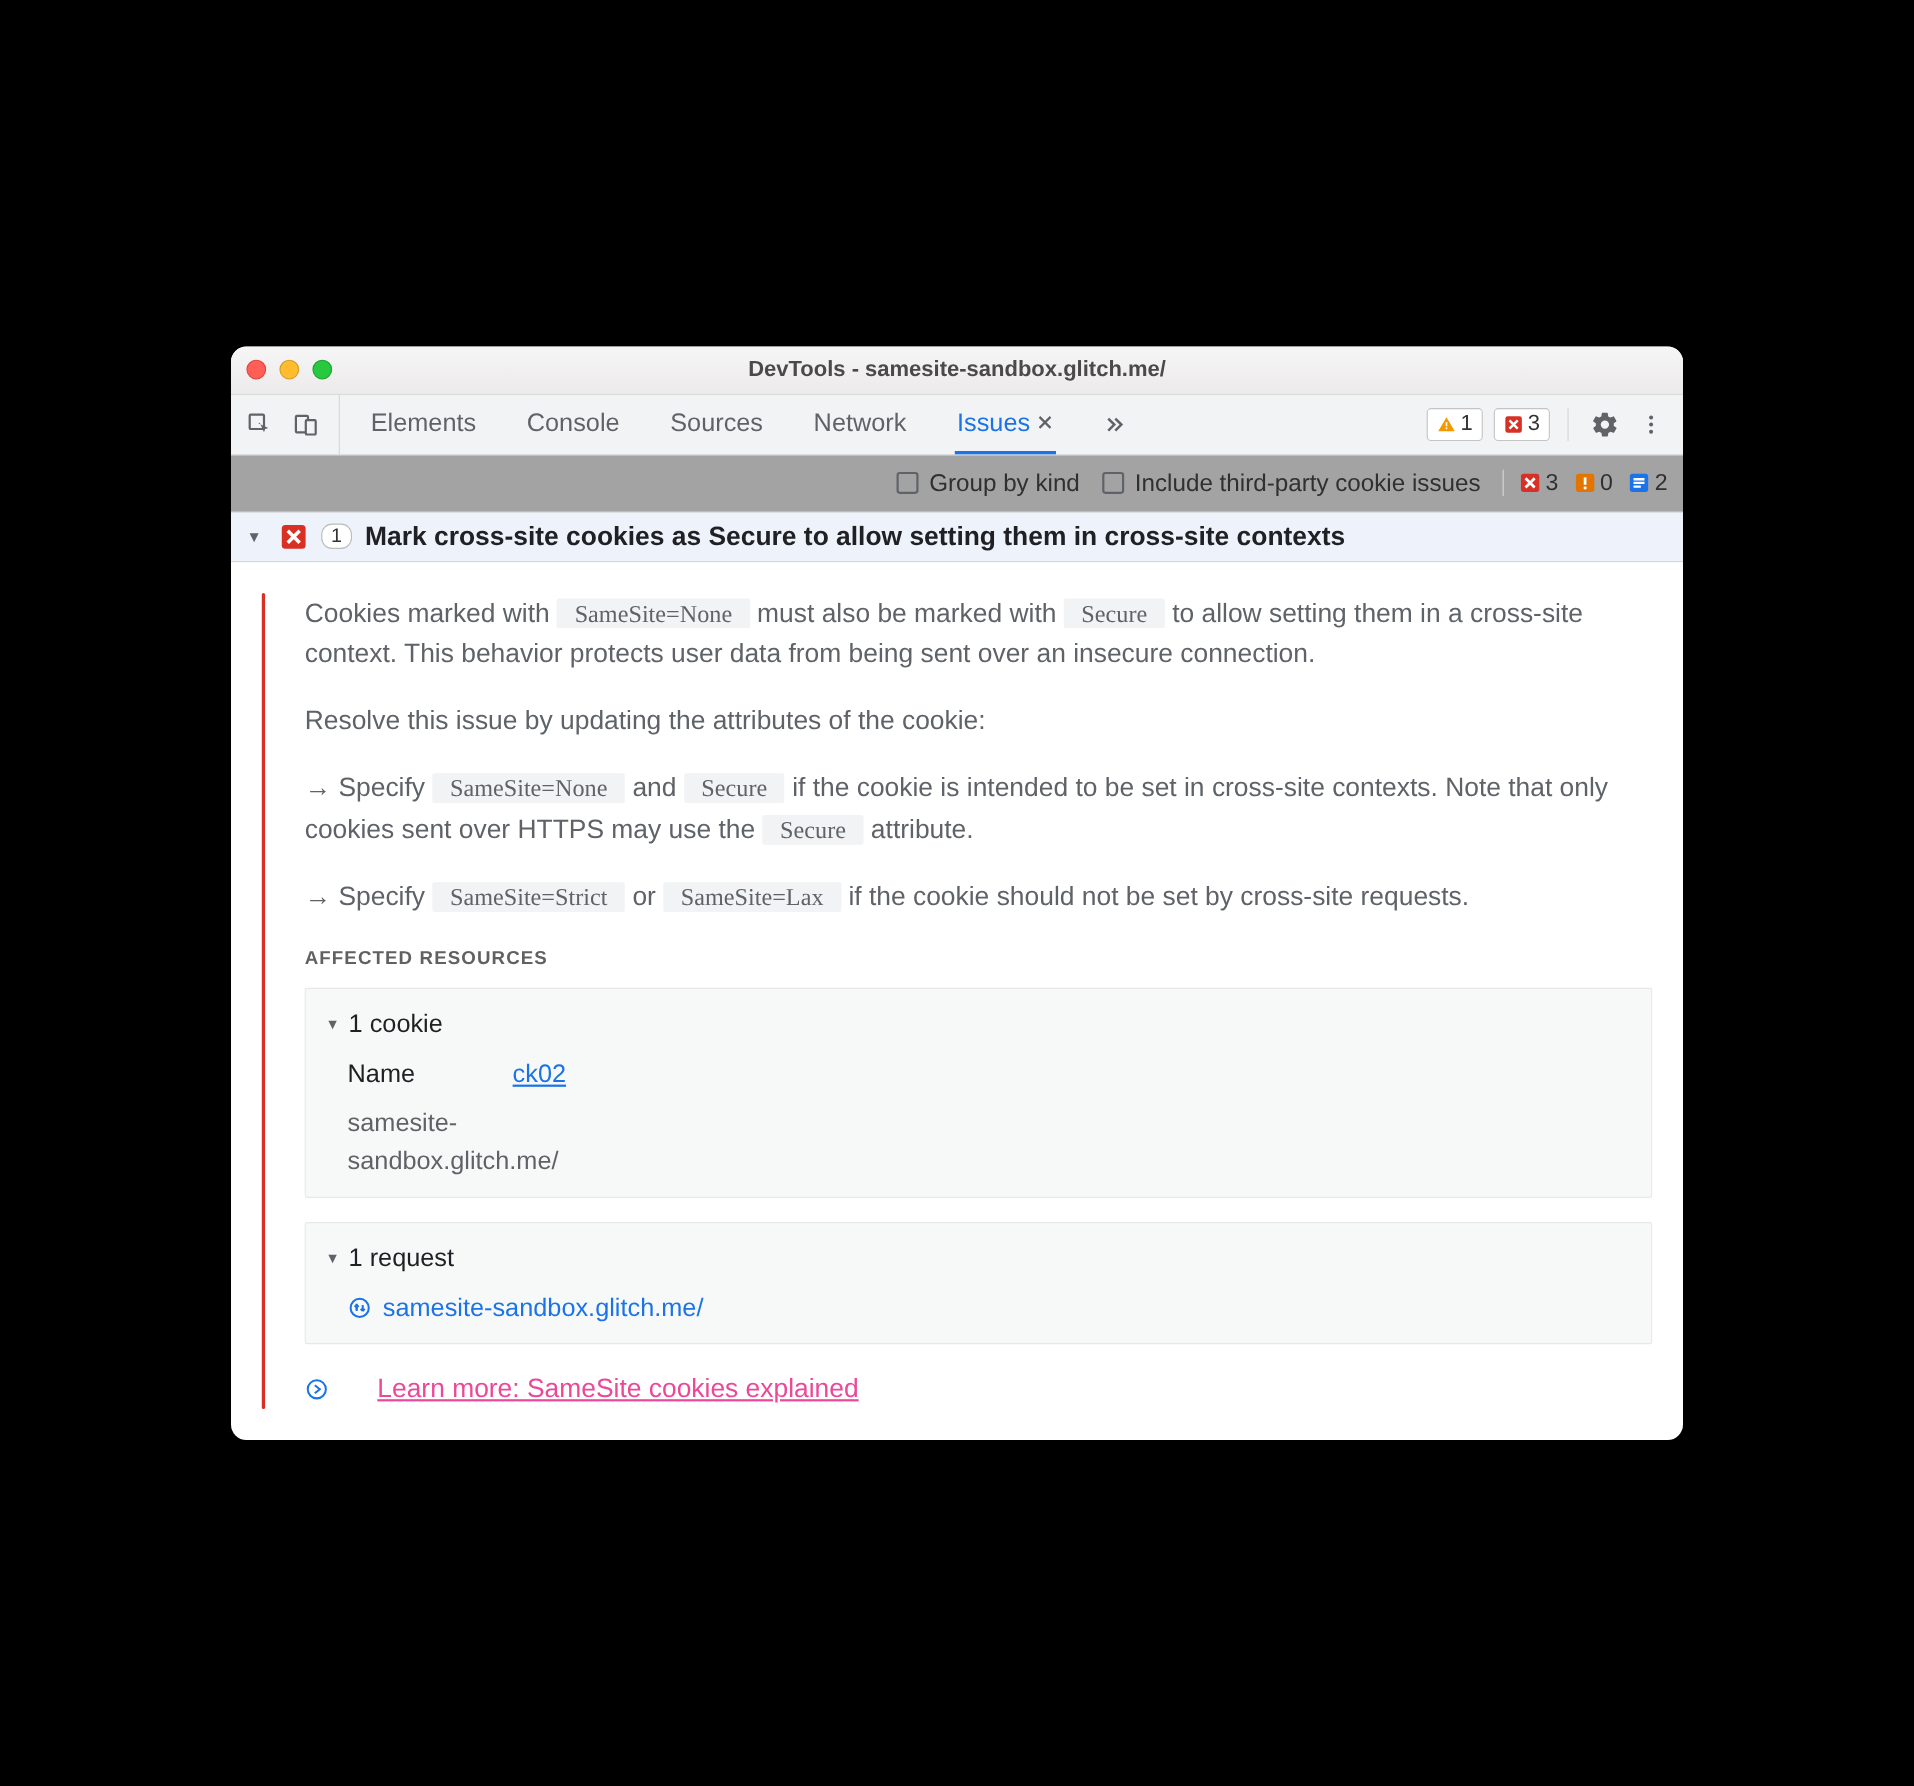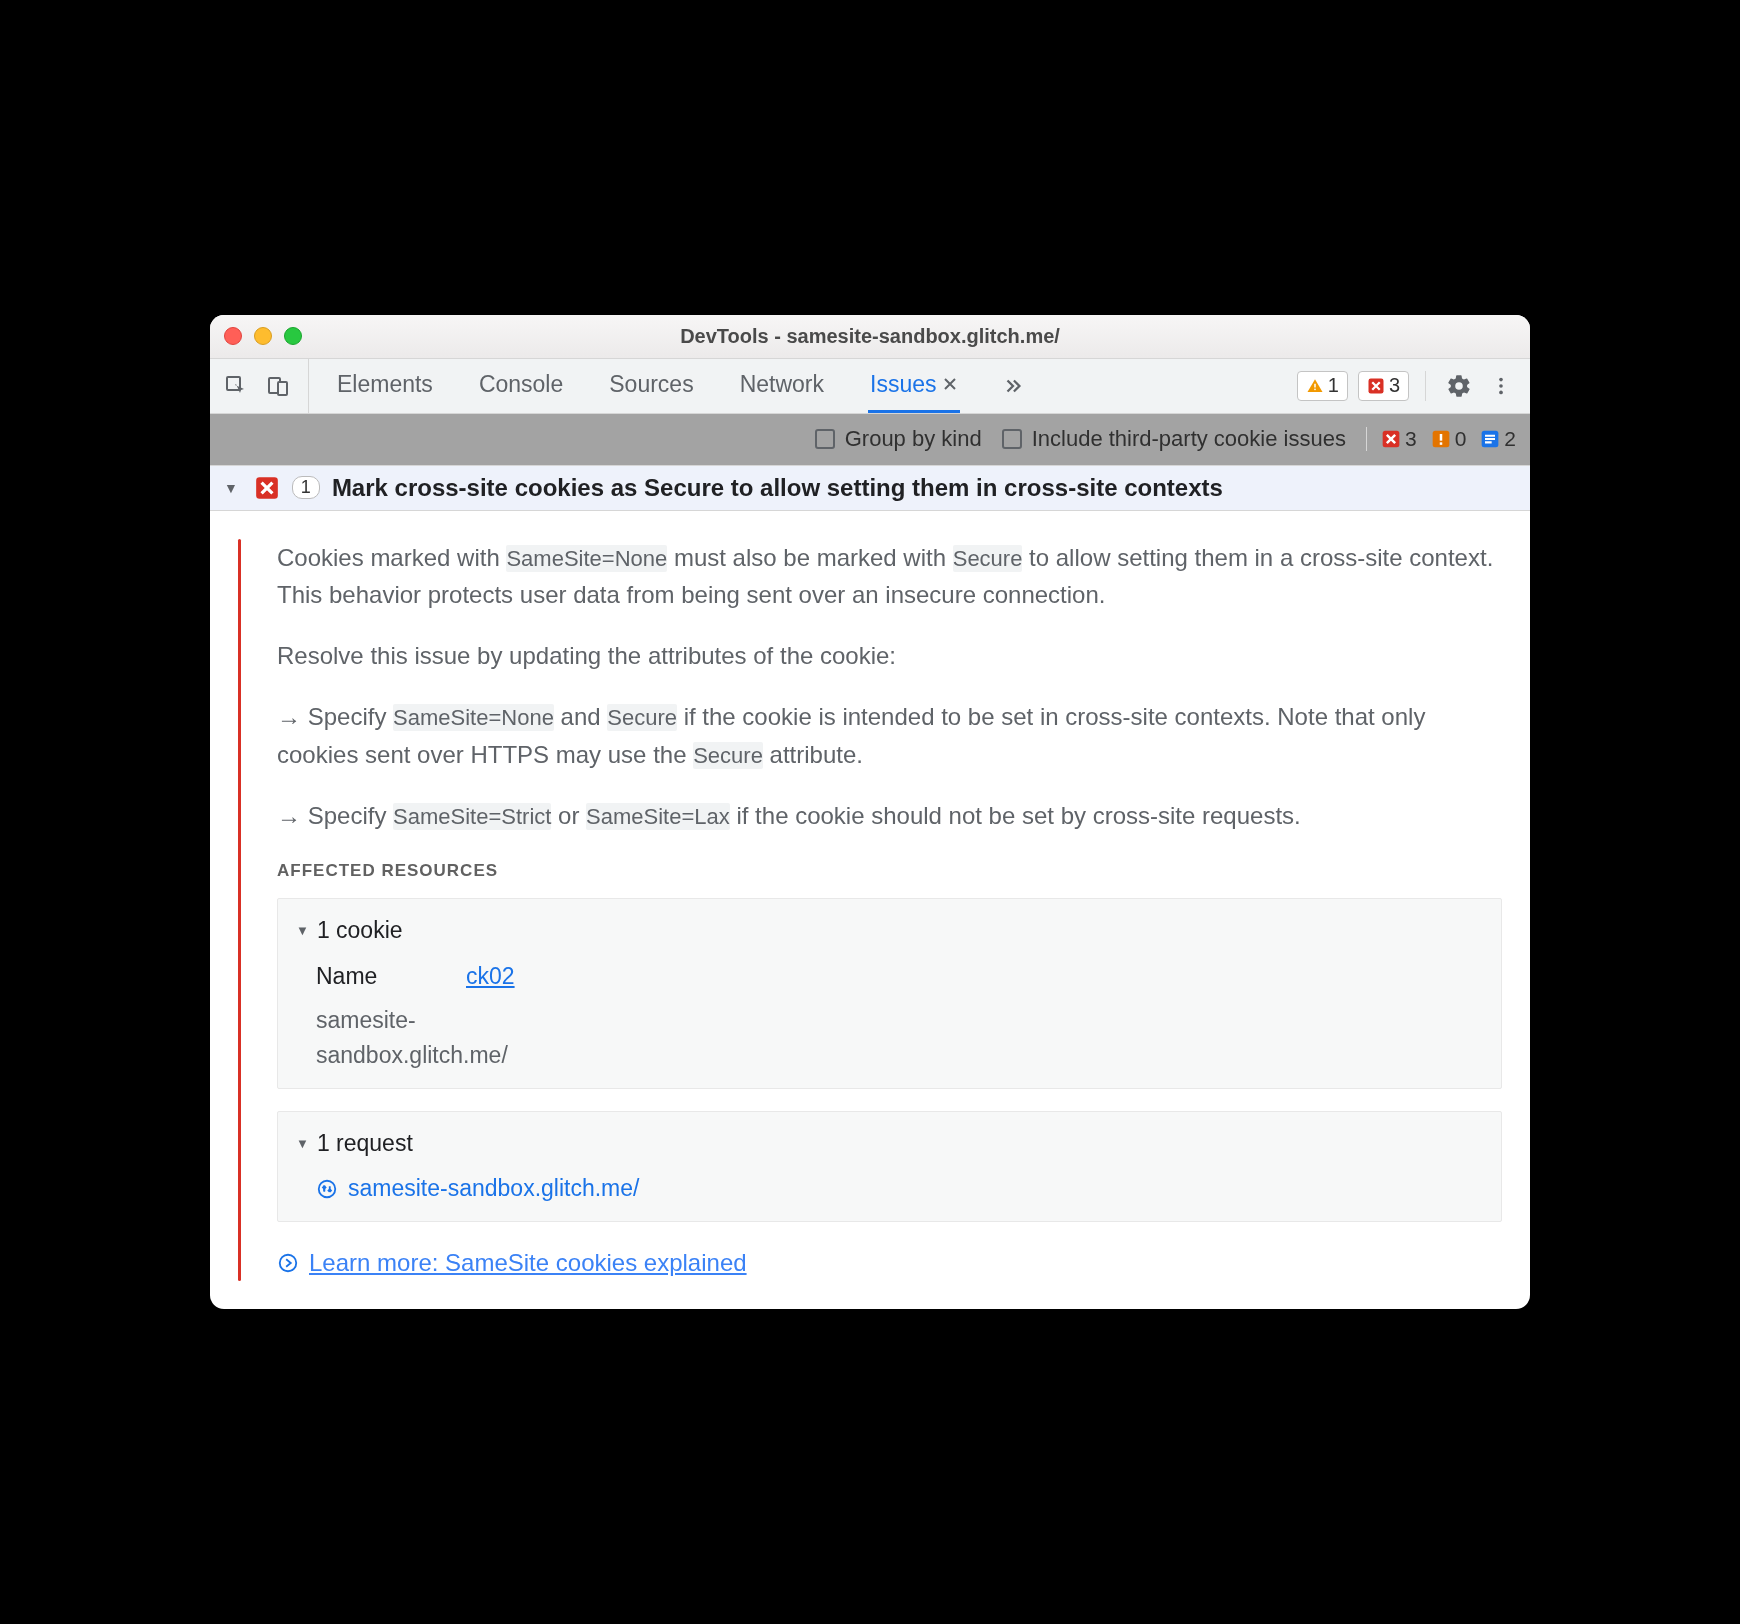--- a/index.html
+++ b/index.html
@@ -99,22 +99,22 @@
     padding: 28px 28px 28px 28px;
   }
   .sidebar-line {
     width:3px; background:#d93025; margin-right:36px; border-radius:2px;
     flex-shrink:0;
   }
   .content { flex:1; color:#5f6368; font-size:24px; line-height:1.55; }
   .content p { margin-bottom: 24px; }
   code.inline {
     background:#f1f3f4; color:#5f6368;
-    font-family: Liberation Sans, sans-serif;
-    font-size:22px; padding:1px 0; border-radius:2px;
+    font-family: Liberation Serif, serif;
+    font-size:22px; padding:1px 16px; border-radius:2px;
   }
   .arrow::before { content:"→ "; color:#5f6368; }
 
   .affected-label {
     text-transform: uppercase; letter-spacing:1px;
     font-size:17px; font-weight:700; color:#616161;
     margin: 12px 0 14px 0;
   }
   .card {
     background:#f7f8f8; border:1px solid #e8e8e8; border-radius:2px;
@@ -122,21 +122,21 @@
     font-size:23px; color:#202124;
   }
   .card-header { display:flex; align-items:center; gap:8px; margin-bottom:10px; cursor:pointer; }
   .card-tri { color:#5f6368; font-size:13px; }
   .tbl { display:grid; grid-template-columns: 120px auto; row-gap:8px; column-gap:30px; margin-left:20px; }
   .th { color:#202124; }
   .cell-link { color:#1a73e8; text-decoration:underline; cursor:pointer; }
   .req-row { display:flex; align-items:center; gap:10px; margin-left:20px; }
   .req-icon { color:#1a73e8; }
   .learn-row { display:flex; align-items:center; gap:10px; margin-top:8px; }
-  .learn-link { color:#3b82f6; text-decoration:underline; cursor:pointer; font-size:24px; }
+  .learn-link { color:#ec4899; text-decoration:underline; cursor:pointer; font-size:24px;margin-left:34px; }
 
   
   svg { display:block; }
 </style>
 </head>
 <body>
 
 <div class="window">
 
   <div class="titlebar">

